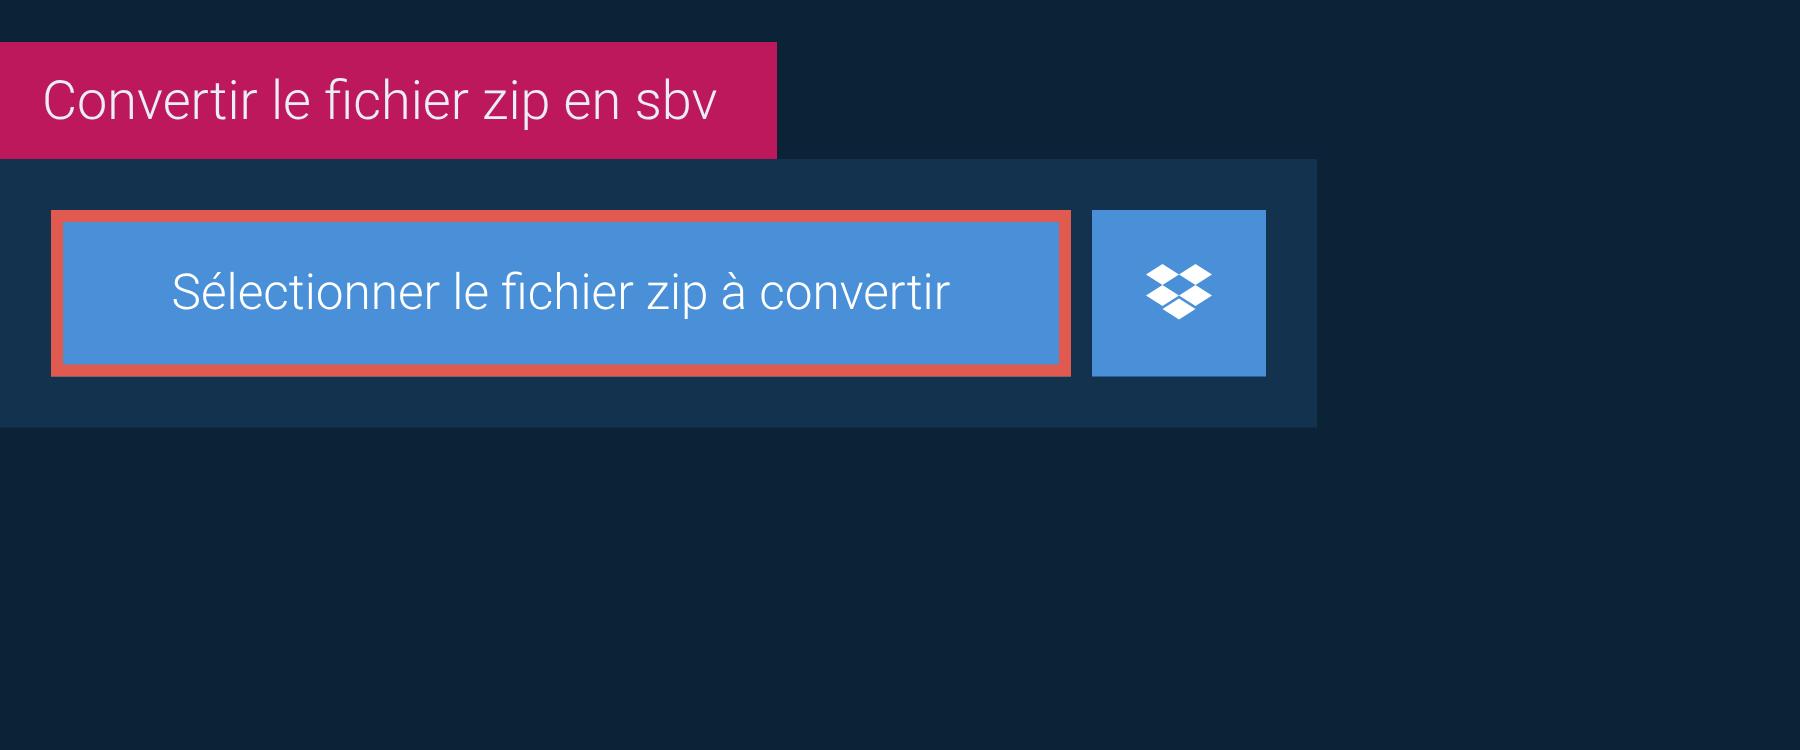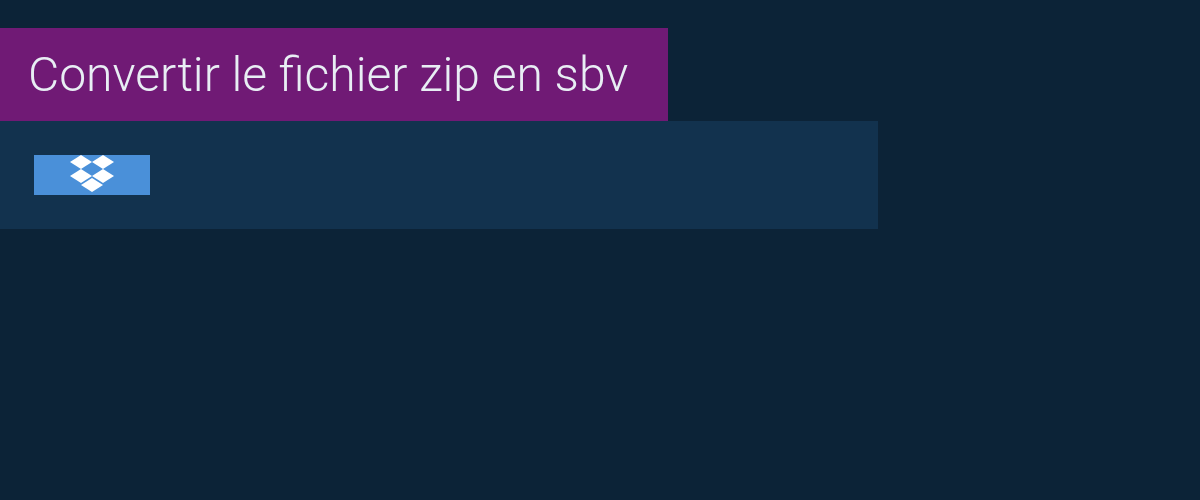--- a/index.html
+++ b/index.html
@@ -12,23 +12,23 @@
       height: 500px;
       background-color: #0c2337;
       font-family: -apple-system, BlinkMacSystemFont, "Segoe UI", Roboto, Helvetica, Arial, sans-serif;
       overflow: hidden;
     }
     .tab-bar {
       display: flex;
       padding-top: 28px;
     }
     .tab {
-      background-color: #701a75;
+      background-color: #be185d;
       color: #e8eef4;
-      font-size: 48px;
+      font-size: 36px;
       font-weight: 300;
       padding: 18px 40px 18px 28px;
       display: inline-block;
     }
     .panel {
       background-color: #12324e;
       padding: 34px 34px 34px 34px;
       width: 878px;
     }
     .button-row {
@@ -67,20 +67,23 @@
 <body>
 
 <div class="tab-bar">
   <div class="tab">
     <span>Convertir le fichier zip en sbv</span>
   </div>
 </div>
 
 <div class="panel">
   <div class="button-row">
+    <div class="select-button">
+      <span>Sélectionner le fichier zip à convertir</span>
+    </div>
     <div class="dropbox-button">
       <svg class="dropbox-icon" viewBox="0 0 44 40" fill="#ffffff">
         <path d="M11 0 L22 7 L11 14 L0 7 Z"></path>
         <path d="M33 0 L44 7 L33 14 L22 7 Z"></path>
         <path d="M11 14 L22 21 L11 28 L0 21 Z"></path>
         <path d="M33 14 L44 21 L33 28 L22 21 Z"></path>
         <path d="M11 30 L22 23 L33 30 L22 37 Z"></path>
       </svg>
     </div>
   </div>

